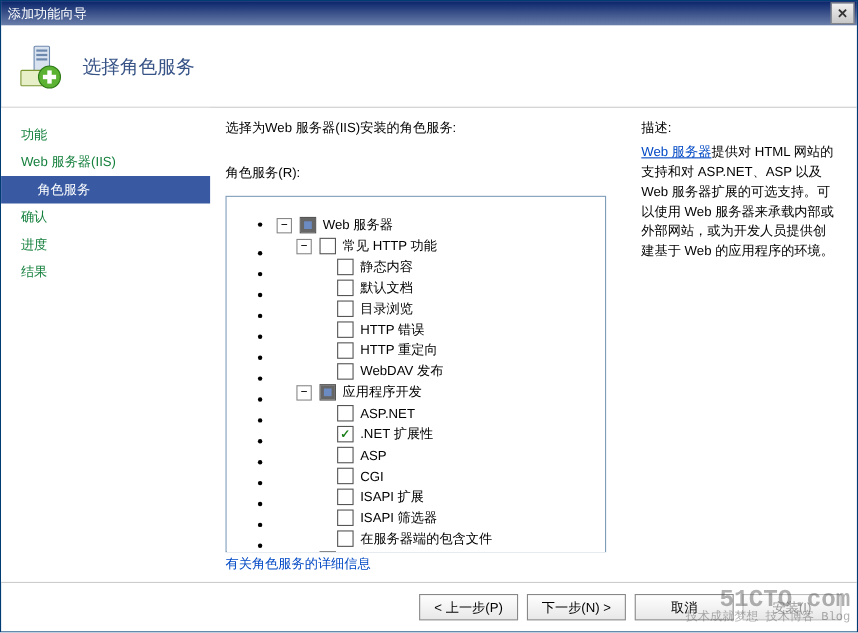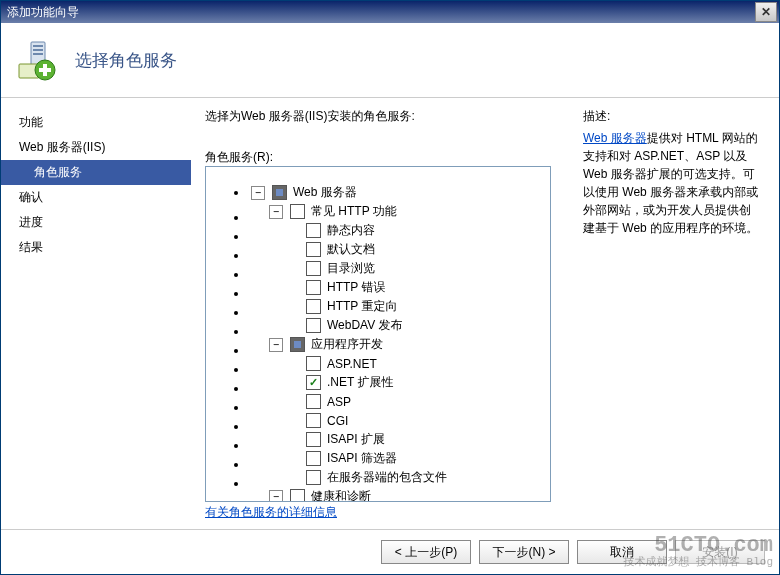--- a/index.html
+++ b/index.html
@@ -6,39 +6,39 @@
 .window{width:780px;height:575px;display:flex;flex-direction:column;border:1px solid #003c74;box-sizing:border-box;position:relative}
 .titlebar{height:22px;background:linear-gradient(to bottom,#0a246a,#6b7faa);color:#fff;display:flex;align-items:center;padding:0 2px}
 .title-text{flex:1;padding-left:4px;font-size:12px}
 .close-btn{width:20px;height:18px;background:linear-gradient(to bottom,#f0f0f0,#c8c8c8);border:1px solid #888;display:flex;align-items:center;justify-content:center;font-family:Arial;font-size:12px;font-weight:bold;color:#333;cursor:pointer}
 .header{height:58px;display:flex;align-items:center;padding:8px 14px;border-bottom:1px solid #ccc}
 .header-icon{width:44px;height:44px;margin-right:16px;position:relative}
 .header-icon svg{width:44px;height:44px}
 .header-title{font-size:17px;color:#385487}
 .body{flex:1;display:flex;min-height:0}
 .sidebar{width:190px;background:#fff;padding:12px 0;border-right:0}
-.side-item{padding:4px 18px;color:#000000;cursor:pointer}
+.side-item{padding:4px 18px;color:#15803d;cursor:pointer}
 .side-item.selected{background:#395aa3;color:#fff}
 .side-item.sub{padding-left:33px}
 .content{flex:1;display:flex;padding:10px 18px 8px 14px;min-height:0}
 .left-pane{flex:1;display:flex;flex-direction:column;min-width:0}
 .instr{font-size:12px;margin-bottom:24px}
-.rs-label{font-size:12px;margin-bottom:0}
+.rs-label{font-size:12px;margin-bottom:12px}
 .tree-box{flex:1;border:1px solid #7f9db9;background:#fff;overflow-y:scroll;padding:4px 2px;min-height:0}
 .tree li{padding:0;margin:0}
 .tree-row{display:flex;align-items:center;height:19px;white-space:nowrap}
 .indent{display:inline-block;width:18px;height:18px}
 .expander{width:12px;height:12px;border:1px solid #888;display:inline-flex;align-items:center;justify-content:center;font-size:10px;line-height:8px;background:#fff;cursor:pointer;font-family:monospace;margin:0 3px}
 .exp-space{display:inline-block;width:18px}
 .cb{width:13px;height:13px;border:1px solid #555;background:#fff;display:inline-flex;align-items:center;justify-content:center;margin:0 4px;font-size:11px;cursor:pointer}
 .cb.tri{background:linear-gradient(135deg,#666 0%,#666 100%);}
 .cb.tri::after{content:"";width:7px;height:7px;background:#6d8bc3}
 .cb.checked::after{content:"✓";font-weight:bold;color:#1a7f1a}
 .node-label{padding:0 2px}
-.more-link{color:#0048c5;text-decoration:underline;cursor:pointer;margin-top:2px;display:inline-block}
+.more-link{color:#0048c5;cursor:pointer;margin-top:2px;display:inline-block}
 .right-pane{width:178px;margin-left:32px}
 .desc-label{margin-bottom:4px}
 .desc-text{font-size:12px;line-height:1.5}
 .desc-text a{color:#0048c5;text-decoration:underline;cursor:pointer}
 .footer{height:44px;border-top:1px solid #ccc;display:flex;align-items:center;justify-content:flex-end;padding:0 14px;gap:8px}
 .btn{min-width:90px;height:24px;background:linear-gradient(to bottom,#fefefe,#e8e8e8);border:1px solid #888;font-size:12px;cursor:pointer;display:inline-flex;align-items:center;justify-content:center;padding:0 2px}
 .btn.disabled{color:#999;border-color:#bbb;cursor:default}
 .watermark{position:absolute;right:6px;bottom:6px;font-family:Liberation Mono, monospace;color:rgba(80,80,80,.45);font-size:22px;font-weight:bold;text-align:right;line-height:1;pointer-events:none}
 .watermark .sub{font-size:11px;font-weight:normal}
 </style>

